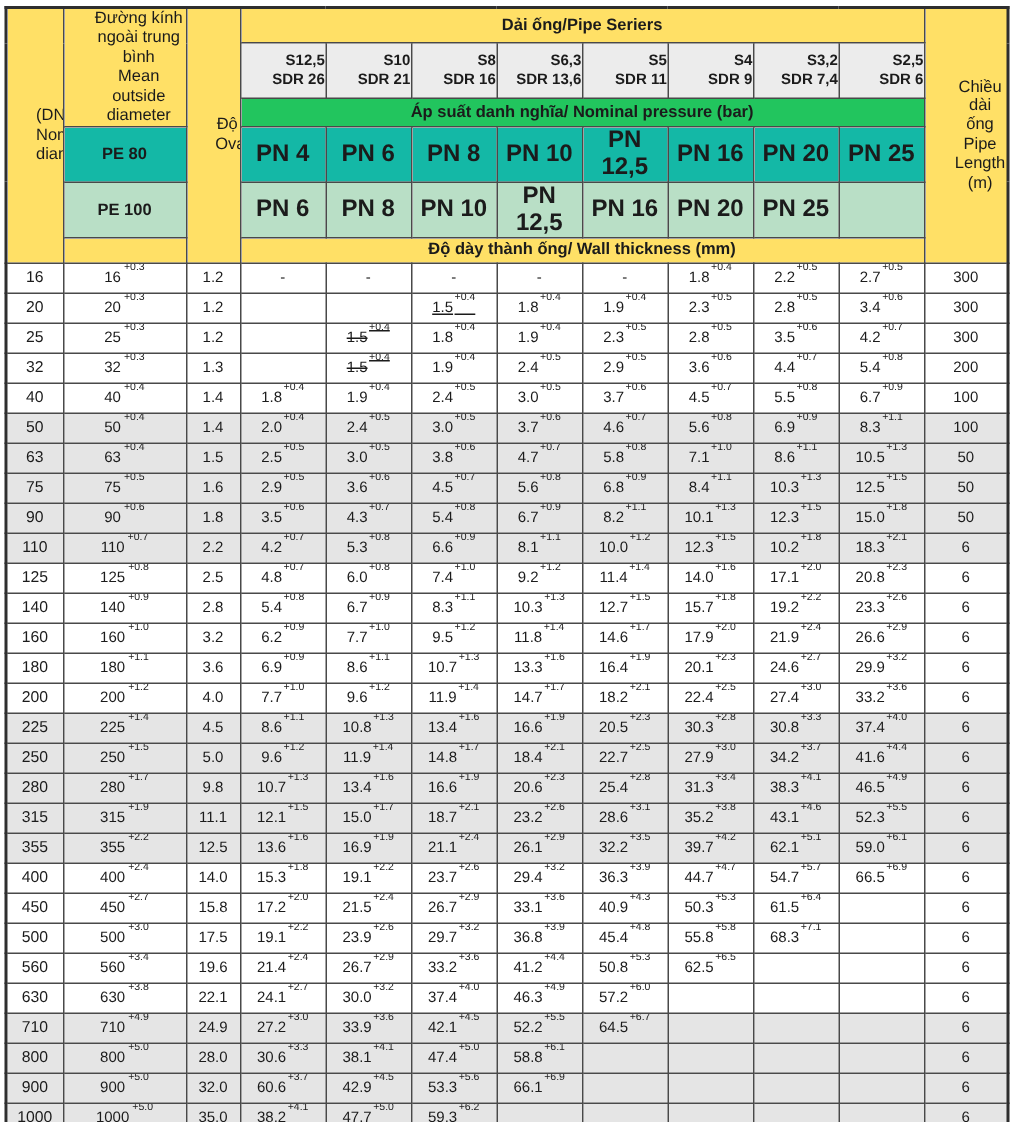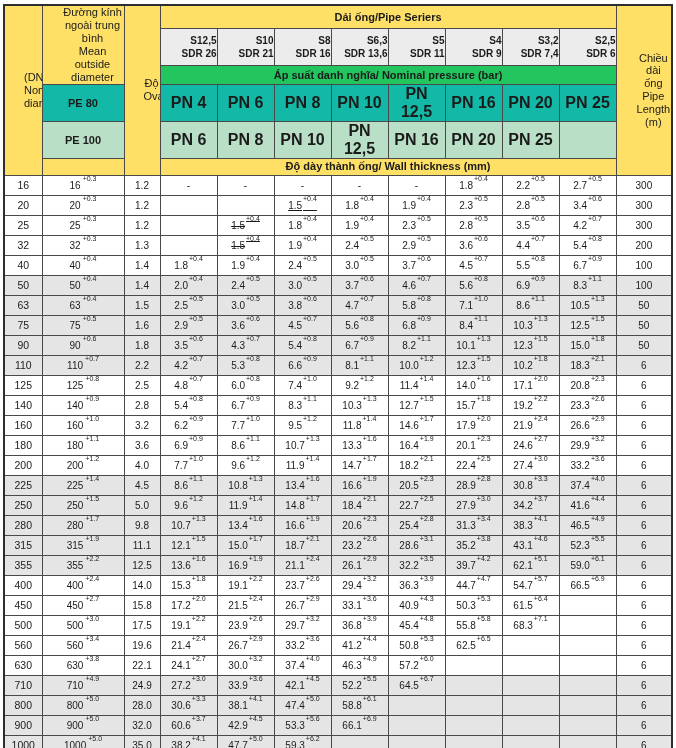--- a/index.html
+++ b/index.html
@@ -350,21 +350,21 @@
   </tr>
         <tr class="band">
     <td class="c-dn">225</td>
     <td><span>225</span><sup class="od-sp">+1.4</sup></td>
     <td>4.5</td>
     <td><span class="cellwrap"><span>8.6</span><sup>+1.1</sup></span></td>
     <td><span class="cellwrap"><span>10.8</span><sup>+1.3</sup></span></td>
     <td><span class="cellwrap"><span>13.4</span><sup>+1.6</sup></span></td>
     <td><span class="cellwrap"><span>16.6</span><sup>+1.9</sup></span></td>
     <td><span class="cellwrap"><span>20.5</span><sup>+2.3</sup></span></td>
-    <td><span class="cellwrap"><span>28.9</span><sup>+2.8</sup></span></td>
+    <td><span class="cellwrap"><span>30.3</span><sup>+2.8</sup></span></td>
     <td><span class="cellwrap"><span>30.8</span><sup>+3.3</sup></span></td>
     <td><span class="cellwrap"><span>37.4</span><sup>+4.0</sup></span></td>
     <td>6</td>
   </tr>
         <tr class="band">
     <td class="c-dn">250</td>
     <td><span>250</span><sup class="od-sp">+1.5</sup></td>
     <td>5.0</td>
     <td><span class="cellwrap"><span>9.6</span><sup>+1.2</sup></span></td>
     <td><span class="cellwrap"><span>11.9</span><sup>+1.4</sup></span></td>

